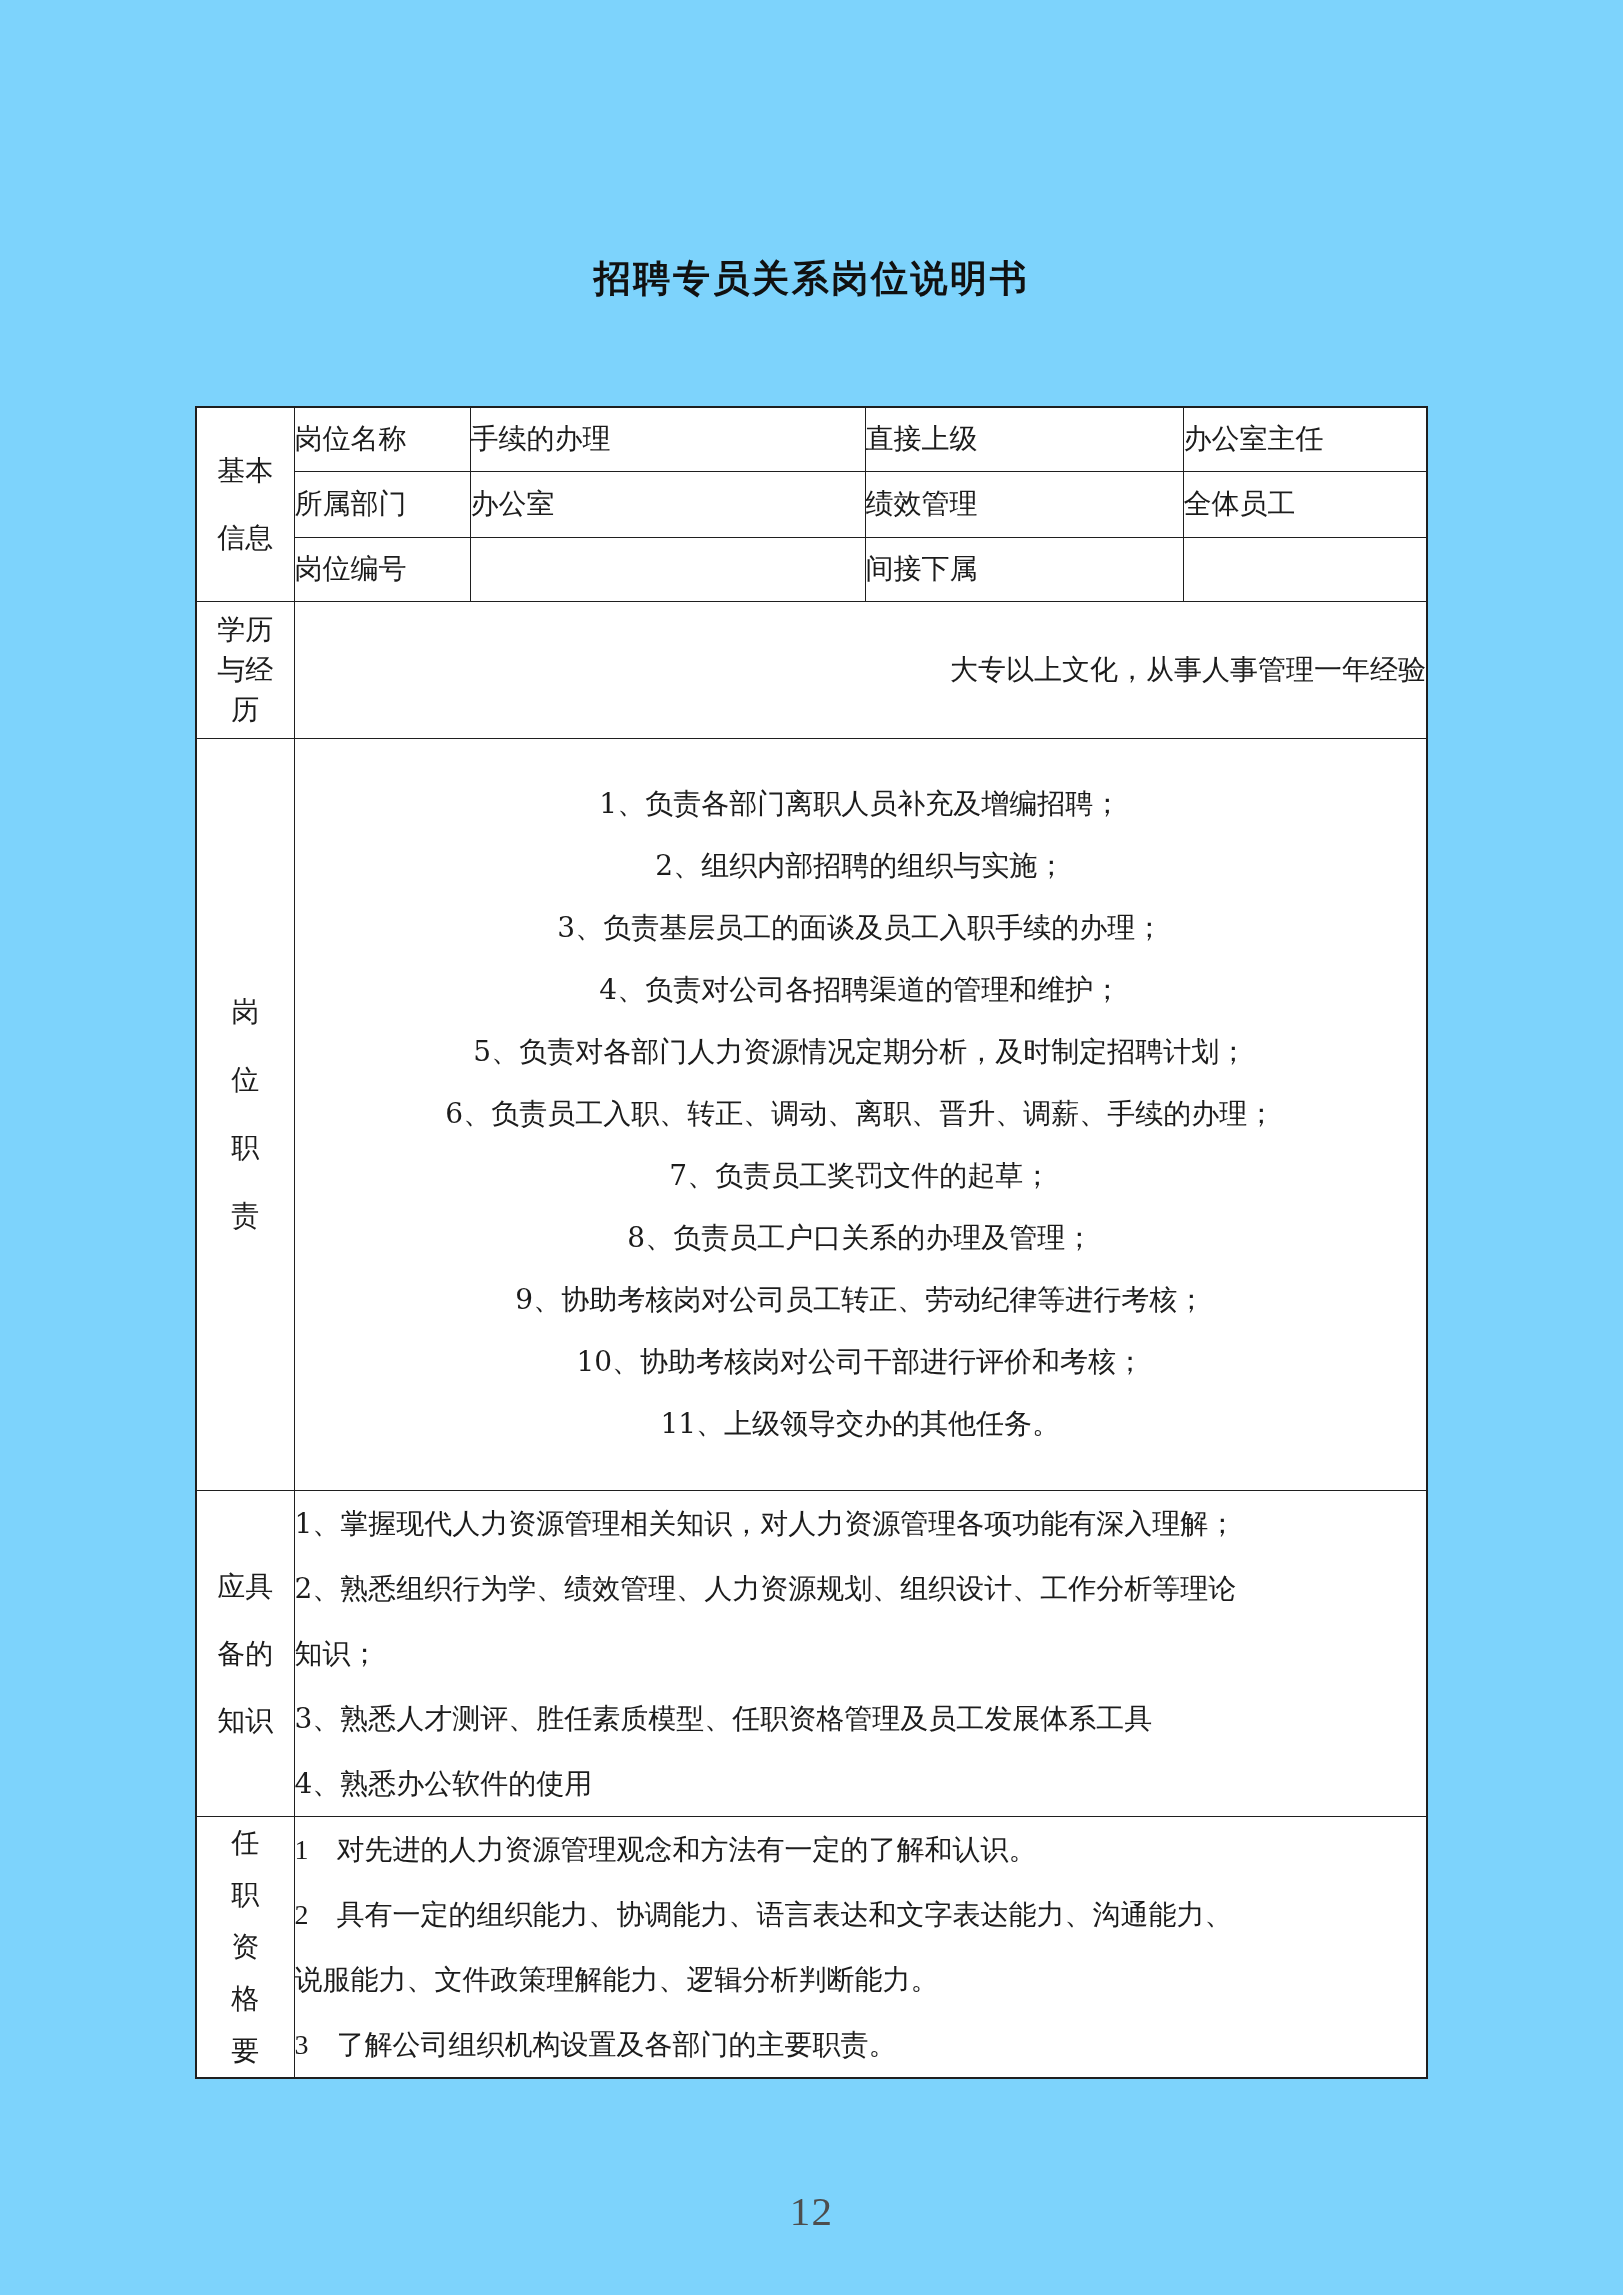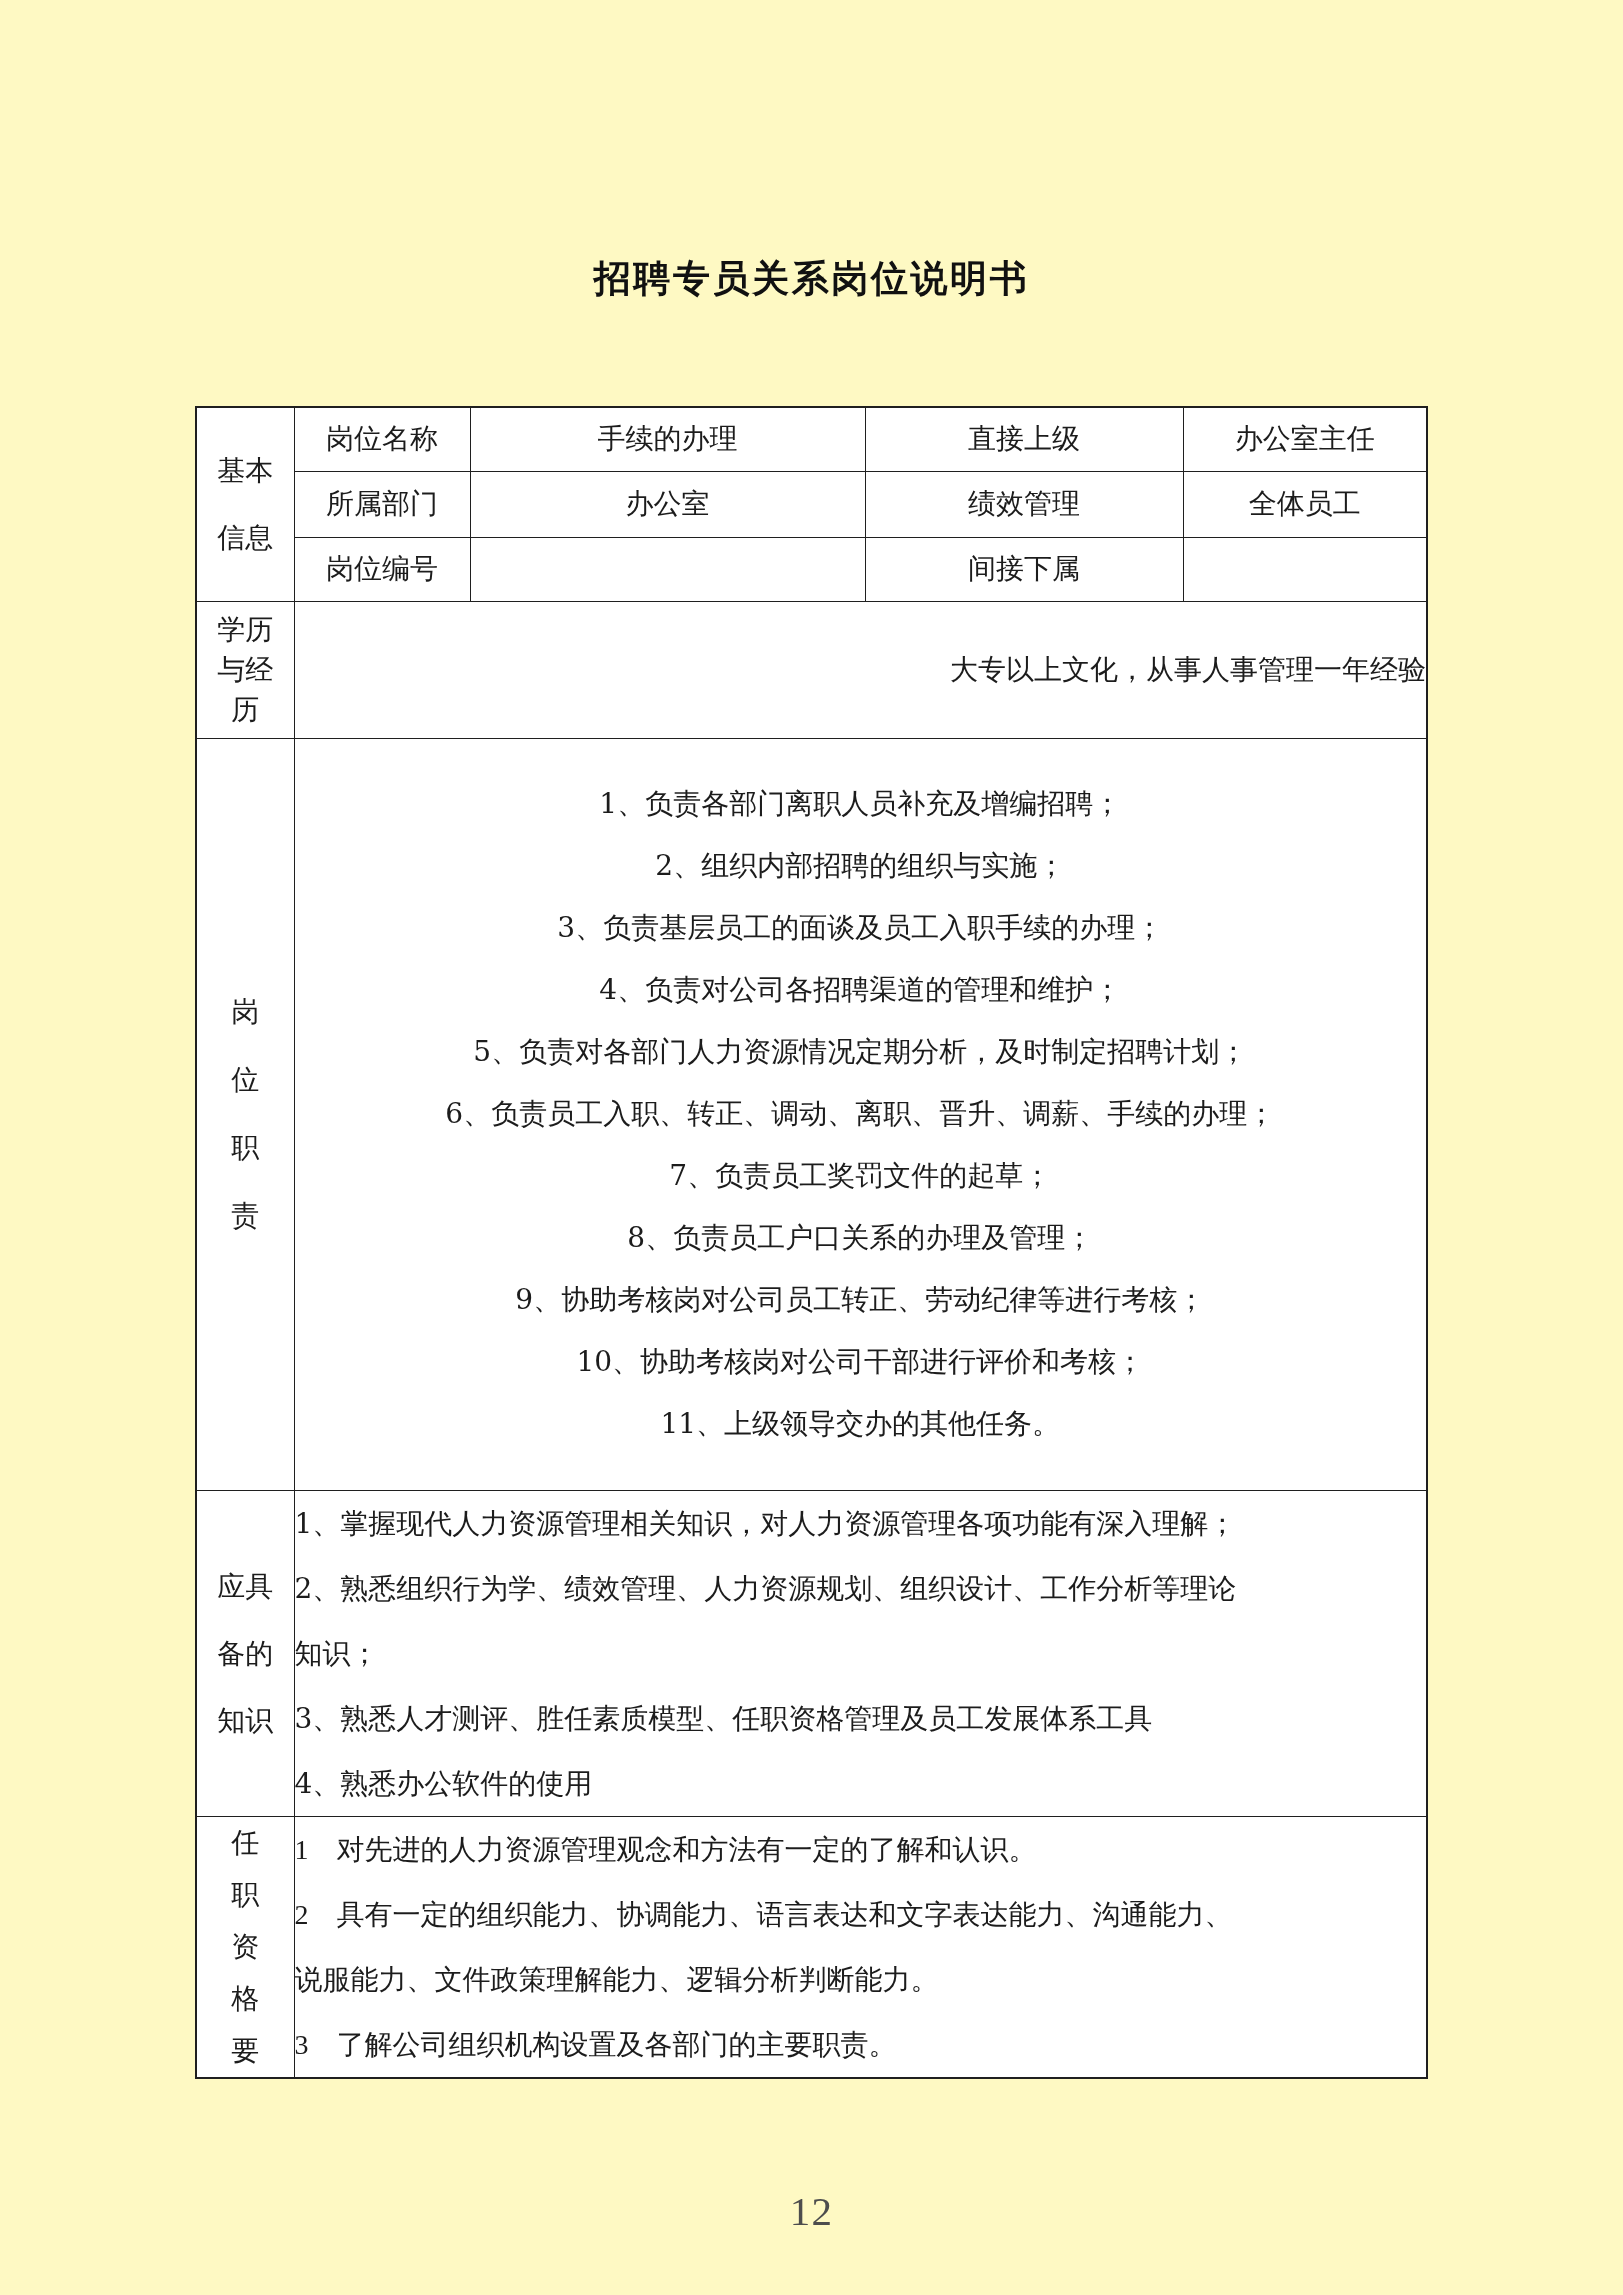--- a/index.html
+++ b/index.html
@@ -8,21 +8,21 @@
     background: #ffffff;
     width: 1623px;
     height: 2295px;
     font-family: "DejaVu Serif", "Liberation Serif", serif;
     color: #1c1c1c;
   }
   .page {
     position: relative;
     width: 1623px;
     height: 2295px;
-    background: #fef9c3;
+    background: #7dd3fc;
     overflow: hidden;
   }
   .doc-title {
     margin-top: 255px;
     text-align: center;
     font-size: 37px;
     font-weight: 700;
     letter-spacing: 2.6px;
     color: #111111;
     line-height: 46px;
@@ -38,21 +38,21 @@
     font-weight: normal;
     font-size: 28px;
     padding: 0;
     vertical-align: middle;
     background: #ffffff;
   }
   table.job-table {
     border: 2.6px solid #1f1f1f;
   }
   .cell-center {
-    text-align: center;
+    text-align: left;
   }
   
   .vhead {
     text-align: center;
   }
   .vhead .vline { display: block; text-align: center; }
   .vh-basic .vline    { line-height: 67px; }
   .vh-edu .vline      { line-height: 40px; }
   .vh-duty .vline     { line-height: 68px; }
   .vh-know .vline     { line-height: 67px; }

